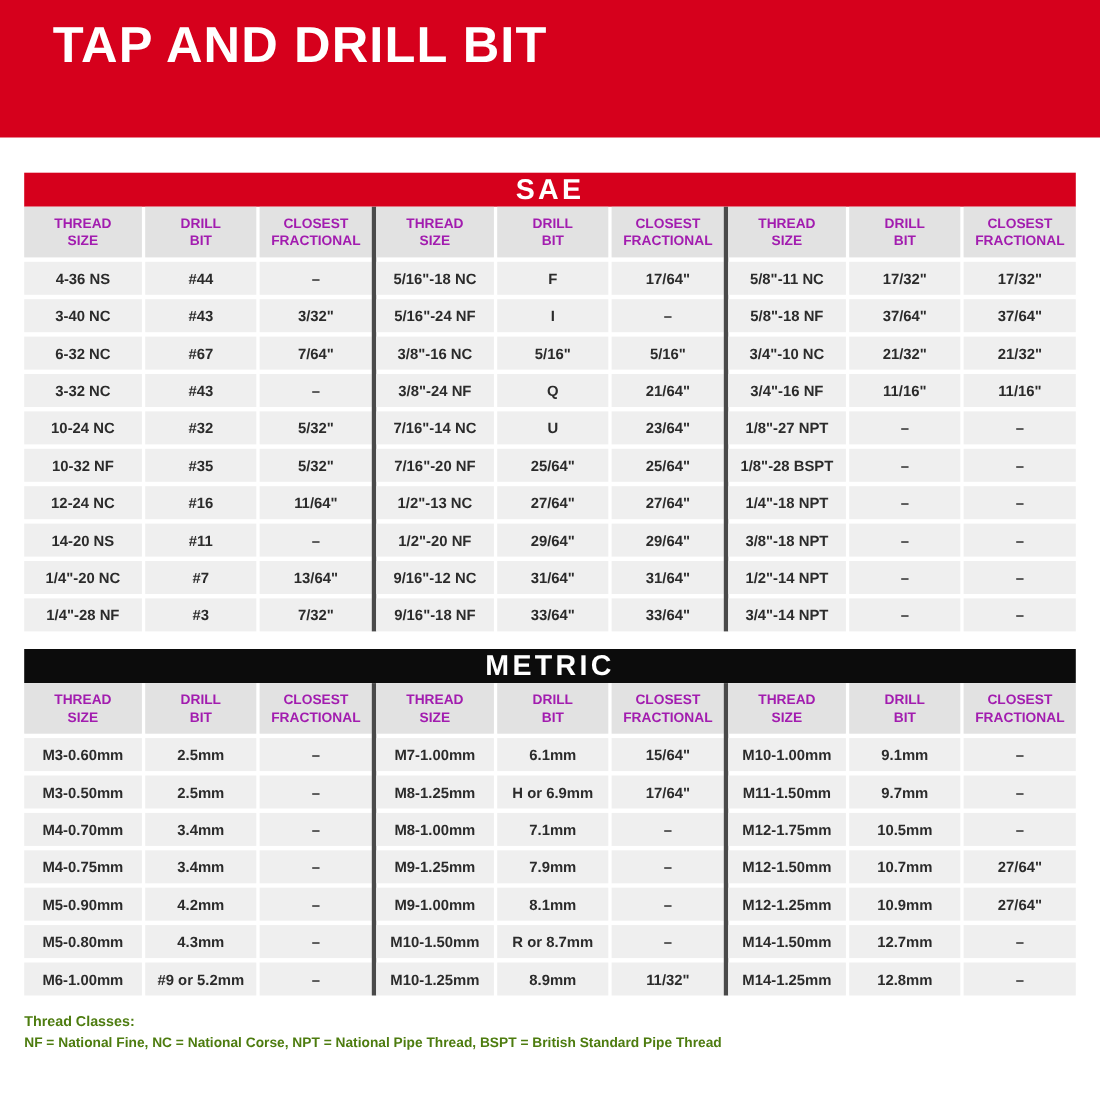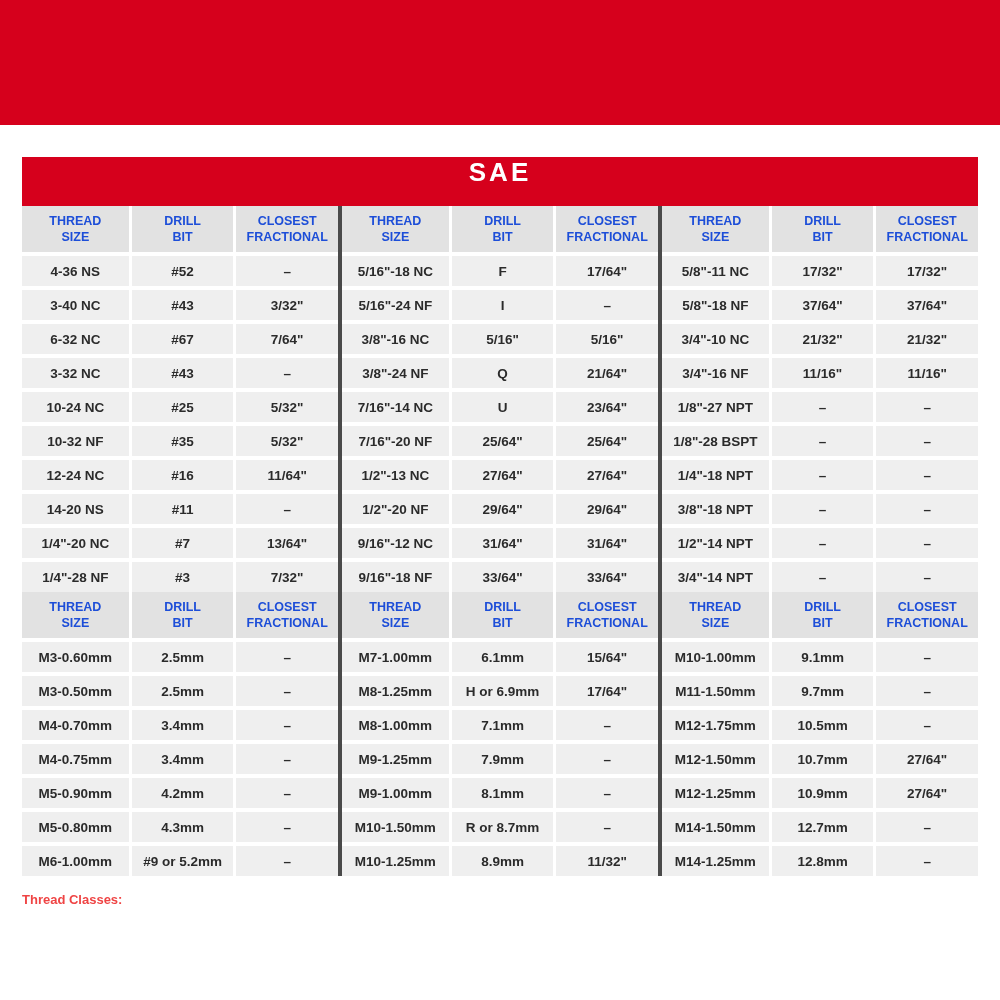--- a/index.html
+++ b/index.html
@@ -1,67 +1,68 @@
 <!DOCTYPE html>
 <html><head>
 <meta charset="utf-8">
 <style>
   html,body{margin:0;padding:0;background:#fff;}
   body{width:1000px;height:1000px;font-family:"Liberation Sans",sans-serif;-webkit-font-smoothing:antialiased;}
   .banner{background:#D6001C;height:125px;box-sizing:border-box;padding:16px 0 0 48px;}
   .banner .ttl{color:#fff;font-weight:800;font-size:46px;line-height:1.05;letter-spacing:1px;}
   .content{margin:0 22px;}
-  .secbar{height:49px;margin-top:32px;display:flex;align-items:flex-start;justify-content:center;}
+  .secbar{height:31px;margin-top:32px;display:flex;align-items:flex-start;justify-content:center;}
   .secbar span{color:#fff;font-weight:800;font-size:26px;letter-spacing:3px;}
   .bar-sae{background:#D6001C;}
   .bar-metric{background:#0C0C0C;margin-top:16px;}
   .tgrid{display:grid;grid-template-columns:1fr 4px 1fr 4px 1fr;background:#fff;}
   .vdiv{background:#4A4A4A;}
   .group{display:grid;grid-template-columns:1.05fr 1fr 1fr;column-gap:3px;row-gap:4px;align-content:start;}
   .hcell{background:#E2E2E2;height:46px;display:flex;align-items:center;justify-content:center;
-         text-align:center;font-size:12.5px;font-weight:700;color:#1d4ed8;line-height:1.3;white-space:pre-line;}
+         text-align:center;font-size:12.5px;font-weight:700;color:#a21caf;line-height:1.3;white-space:pre-line;}
   .cell{background:#EFEFEF;height:30px;display:flex;align-items:center;justify-content:center;
         font-size:13.5px;font-weight:700;color:#2b2b2b;white-space:nowrap;}
-  .footer{margin:14px 0 0 22px;color:#ef4444;}
+  .footer{margin:14px 0 0 22px;color:#4d7c0f;}
   .footer .f1{font-size:13px;font-weight:700;line-height:1.5;}
   .footer .f2{font-size:12.5px;font-weight:700;line-height:1.5;}
 </style>
 </head>
 <body>
 
 <div class="banner" style="background: rgb(214, 0, 28);">
+  <div class="ttl">TAP AND DRILL BIT</div>
 </div>
 
 <div class="content">
 
   <div class="secbar bar-sae" style="background: rgb(214, 0, 28);">
     <span>SAE</span>
   </div>
   <div class="tgrid">
       <div class="group">
         <div class="hcell">THREAD
 SIZE</div>
         <div class="hcell">DRILL
 BIT</div>
         <div class="hcell">CLOSEST
 FRACTIONAL</div>
         <div class="cell">4-36 NS</div>
-        <div class="cell">#52</div>
+        <div class="cell">#44</div>
         <div class="cell">–</div>
         <div class="cell">3-40 NC</div>
         <div class="cell">#43</div>
         <div class="cell">3/32"</div>
         <div class="cell">6-32 NC</div>
         <div class="cell">#67</div>
         <div class="cell">7/64"</div>
         <div class="cell">3-32 NC</div>
         <div class="cell">#43</div>
         <div class="cell">–</div>
         <div class="cell">10-24 NC</div>
-        <div class="cell">#25</div>
+        <div class="cell">#32</div>
         <div class="cell">5/32"</div>
         <div class="cell">10-32 NF</div>
         <div class="cell">#35</div>
         <div class="cell">5/32"</div>
         <div class="cell">12-24 NC</div>
         <div class="cell">#16</div>
         <div class="cell">11/64"</div>
         <div class="cell">14-20 NS</div>
         <div class="cell">#11</div>
         <div class="cell">–</div>
@@ -145,20 +146,23 @@
         <div class="cell">–</div>
         <div class="cell">1/2"-14 NPT</div>
         <div class="cell">–</div>
         <div class="cell">–</div>
         <div class="cell">3/4"-14 NPT</div>
         <div class="cell">–</div>
         <div class="cell">–</div>
       </div>
     </div>
 
+  <div class="secbar bar-metric" style="background: rgb(12, 12, 12);">
+    <span>METRIC</span>
+  </div>
   <div class="tgrid">
       <div class="group">
         <div class="hcell">THREAD
 SIZE</div>
         <div class="hcell">DRILL
 BIT</div>
         <div class="hcell">CLOSEST
 FRACTIONAL</div>
         <div class="cell">M3-0.60mm</div>
         <div class="cell">2.5mm</div>
@@ -241,13 +245,14 @@
         <div class="cell">M14-1.25mm</div>
         <div class="cell">12.8mm</div>
         <div class="cell">–</div>
       </div>
     </div>
 
 </div>
 
 <div class="footer">
   <div class="f1">Thread Classes:</div>
+  <div class="f2">NF = National Fine, NC = National Corse, NPT = National Pipe Thread, BSPT = British Standard Pipe Thread</div>
 </div>
 
 </body></html>

